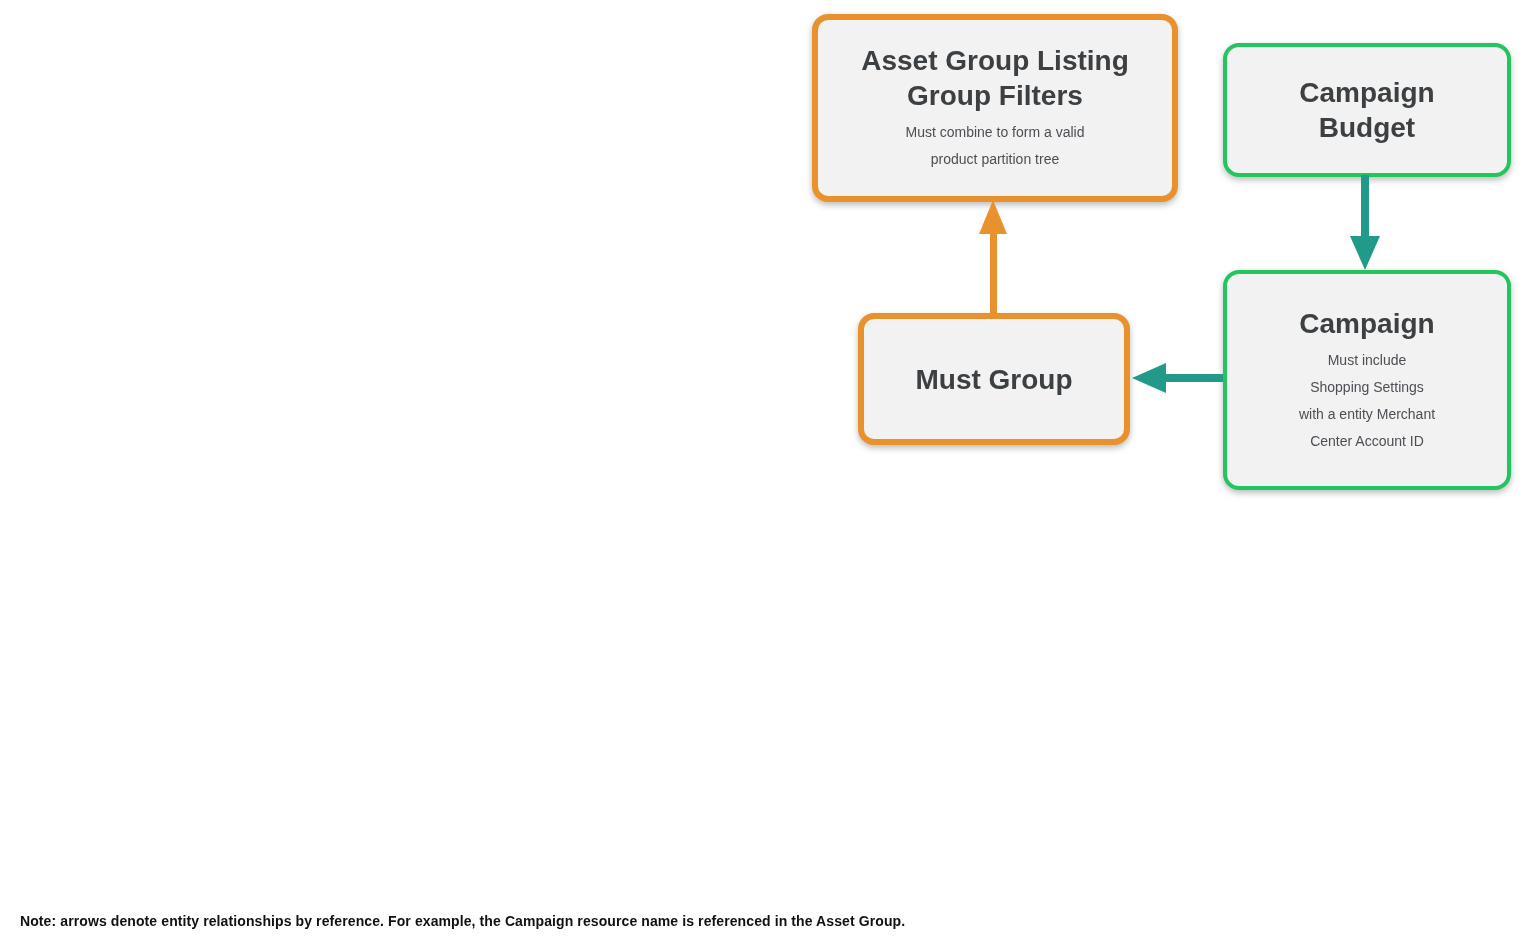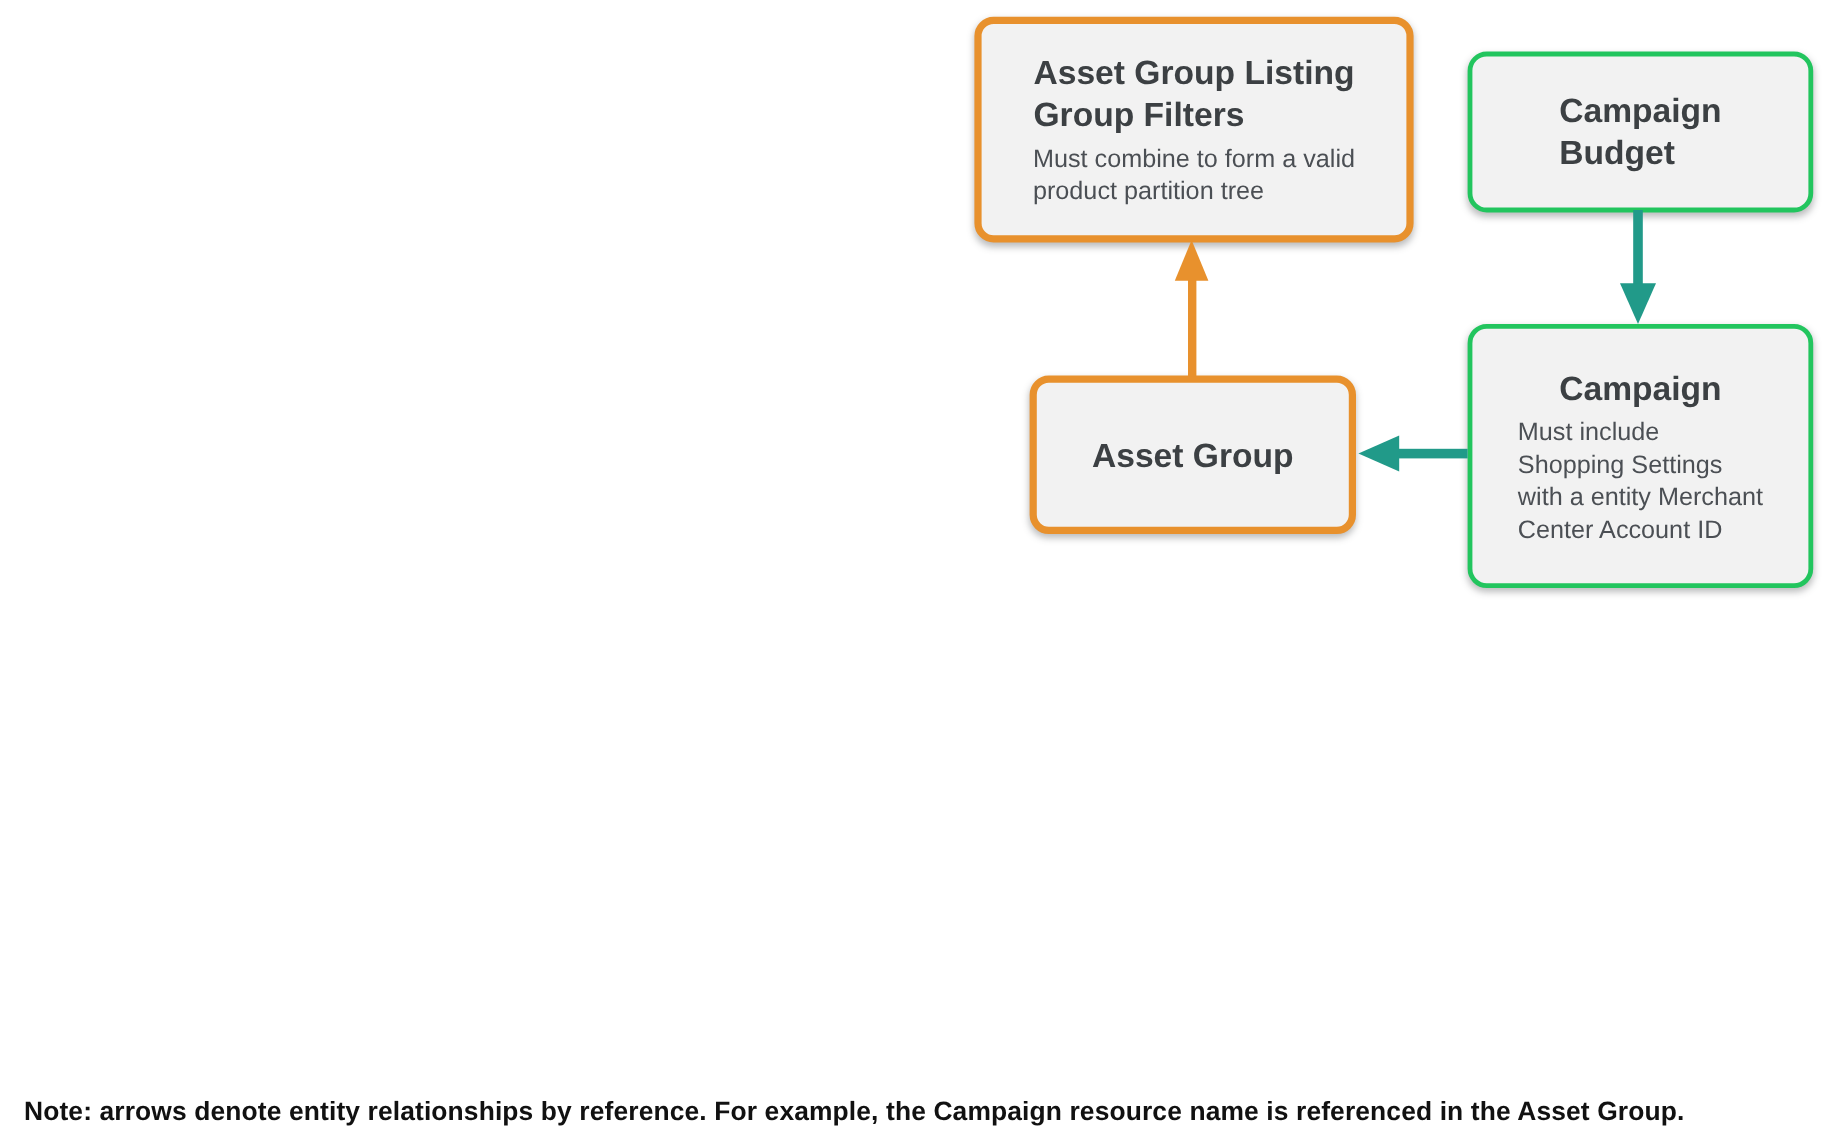--- a/index.html
+++ b/index.html
@@ -19,34 +19,35 @@
   }
   
   .node {
     position: absolute;
     background: #F2F2F2;
     border-radius: 16px;
     display: flex;
     flex-direction: column;
     align-items: center;
     justify-content: center;
+    text-align: center;
     box-shadow: 0 3px 6px rgba(60,64,67,0.35);
     padding: 8px 14px;
   }
   .node.orange { border: 6px solid #E8912D; }
   .node.teal   { border: 4px solid #22c55e; }
   .node-title {
     font-weight: bold;
     font-size: 28px;
     line-height: 35px;
     color: #3C4043;
     white-space: pre-line;
   }
   .node-subtitle {
-    font-size: 21px;
+    font-size: 14px;
     line-height: 27px;
     color: #4B4F54;
     white-space: pre-line;
     margin-top: 6px;
   }
   #node-filters  { left: 812px;  top: 14px;  width: 366px; height: 188px; }
   #node-budget   { left: 1223px; top: 43px;  width: 288px; height: 134px; }
   #node-campaign { left: 1223px; top: 270px; width: 288px; height: 220px; }
   #node-asset    { left: 858px;  top: 313px; width: 272px; height: 132px; }
 
@@ -85,21 +86,21 @@
     border-top: 15px solid transparent;
     border-bottom: 15px solid transparent;
     border-right: 34px solid #219A89;
   }
 
   
   .note {
     position: absolute;
     left: 20px;
     top: 913px;
-    font-size: 22px;
+    font-size: 14px;
     font-weight: bold;
     color: #111111;
     letter-spacing: 0.1px;
   }
 </style>
 </head>
 <body>
 
 <div class="canvas">
 
@@ -117,21 +118,21 @@
 
   <div class="node teal" id="node-campaign">
     <div class="node-title">Campaign</div>
     <div class="node-subtitle">Must include
 Shopping Settings
 with a entity Merchant
 Center Account ID</div>
   </div>
 
   <div class="node orange" id="node-asset">
-    <div class="node-title">Asset Group</div>
+    <div class="node-title">Must Group</div>
   </div>
 
   <div class="shaft" id="arrow-asset-to-filters-shaft"></div>
   <div class="head" id="arrow-asset-to-filters-head"></div>
 
   <div class="shaft" id="arrow-budget-to-campaign-shaft"></div>
   <div class="head" id="arrow-budget-to-campaign-head"></div>
 
   <div class="shaft" id="arrow-campaign-to-asset-shaft"></div>
   <div class="head" id="arrow-campaign-to-asset-head"></div>

